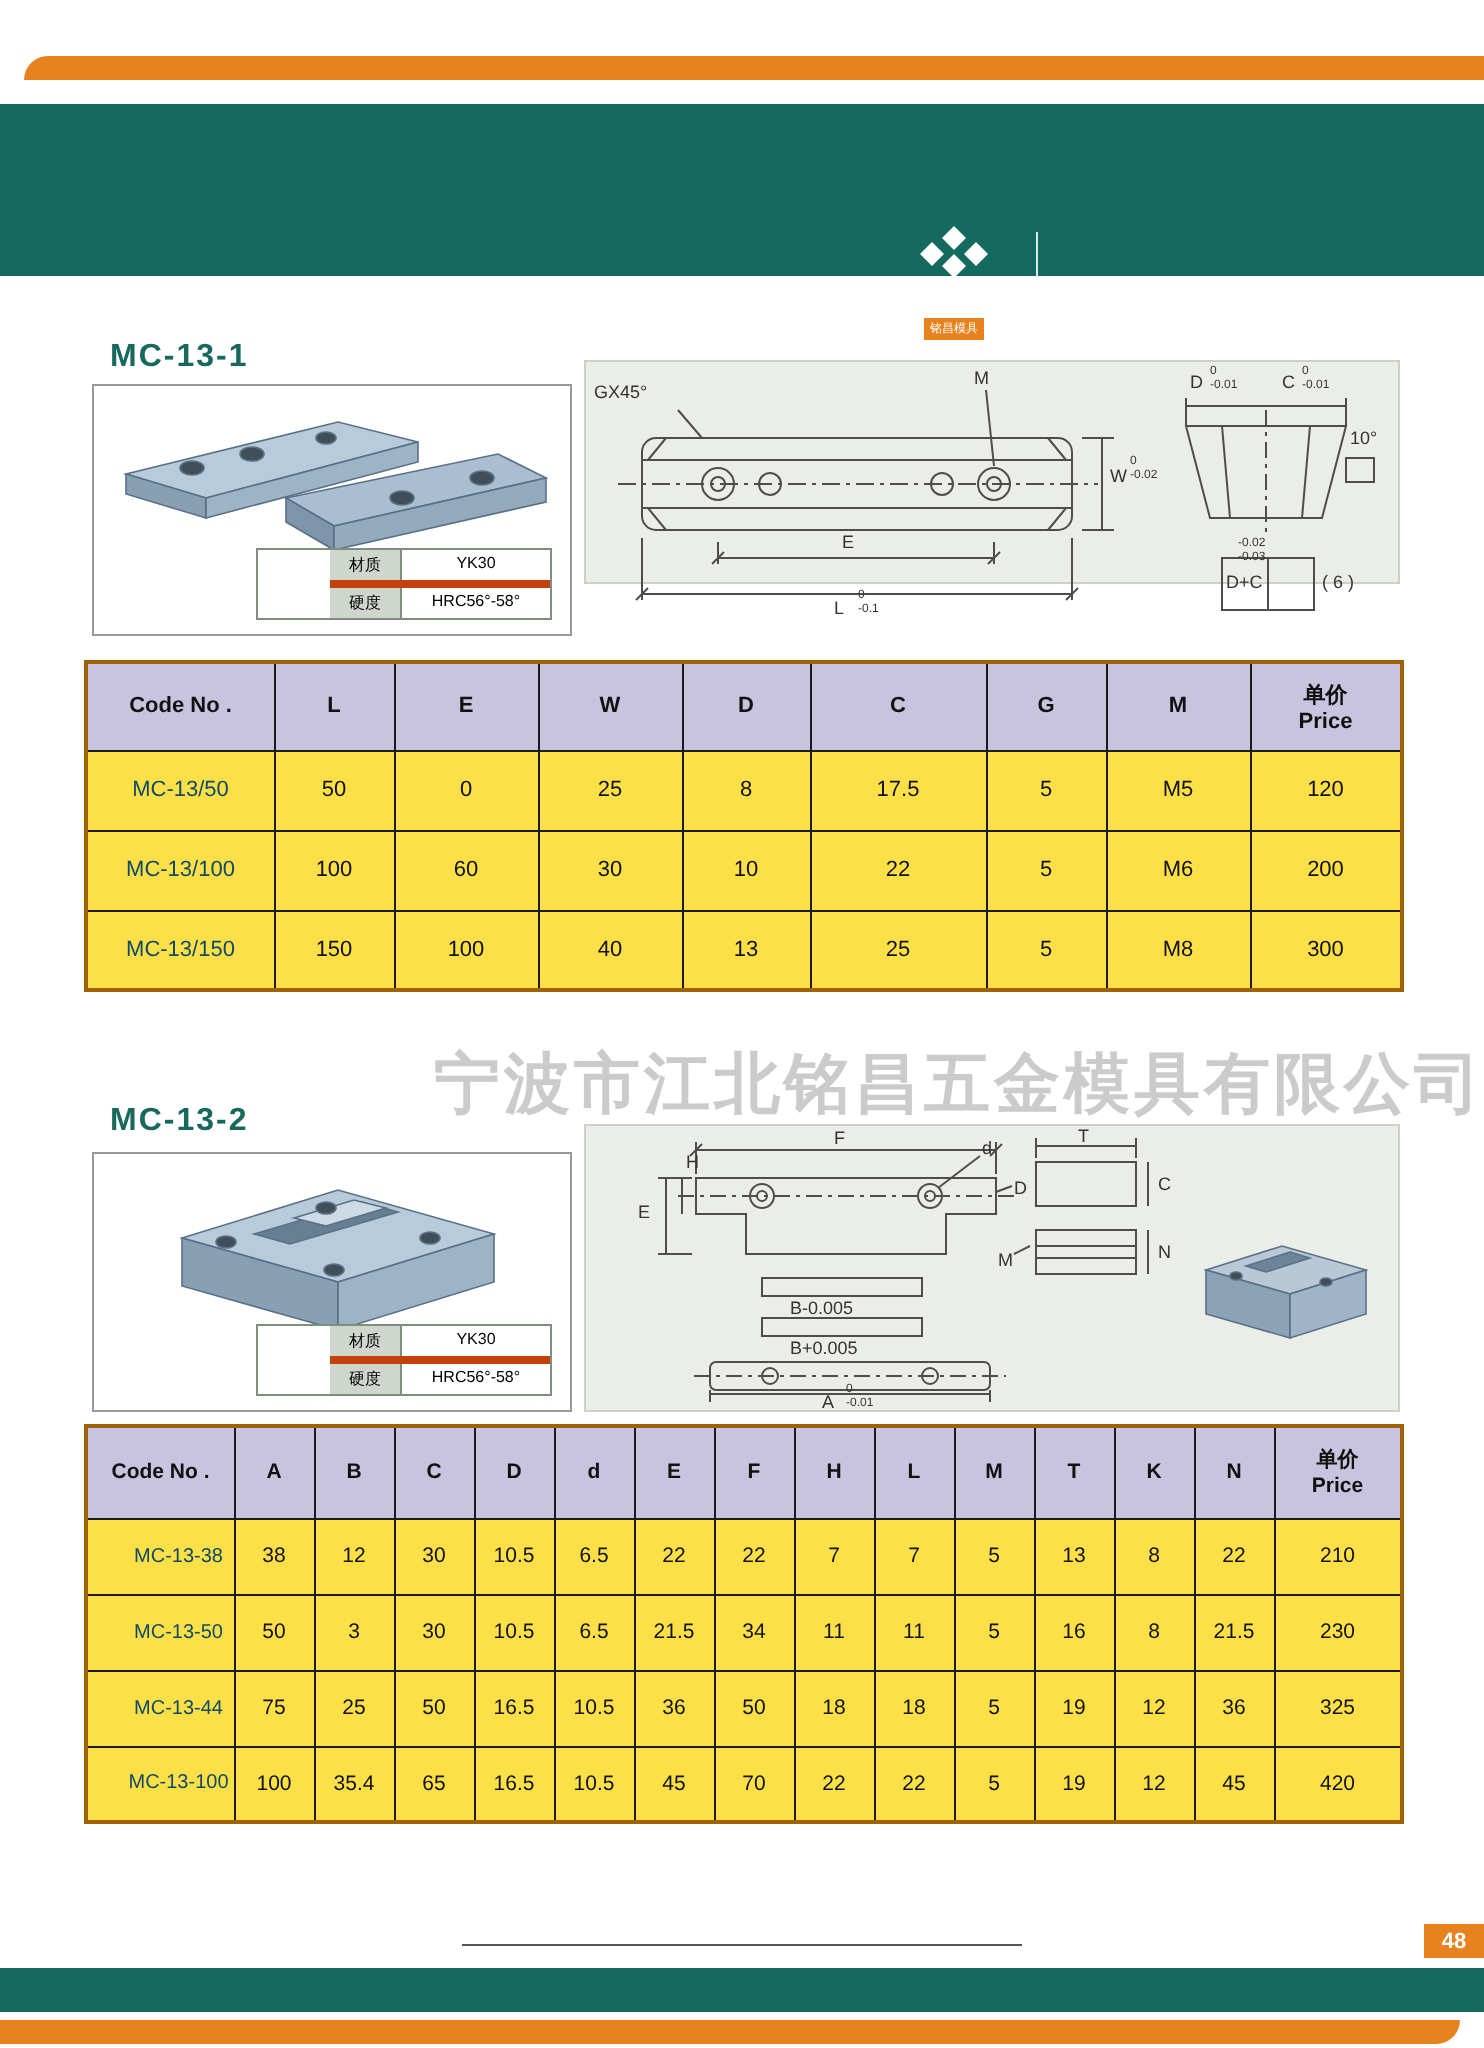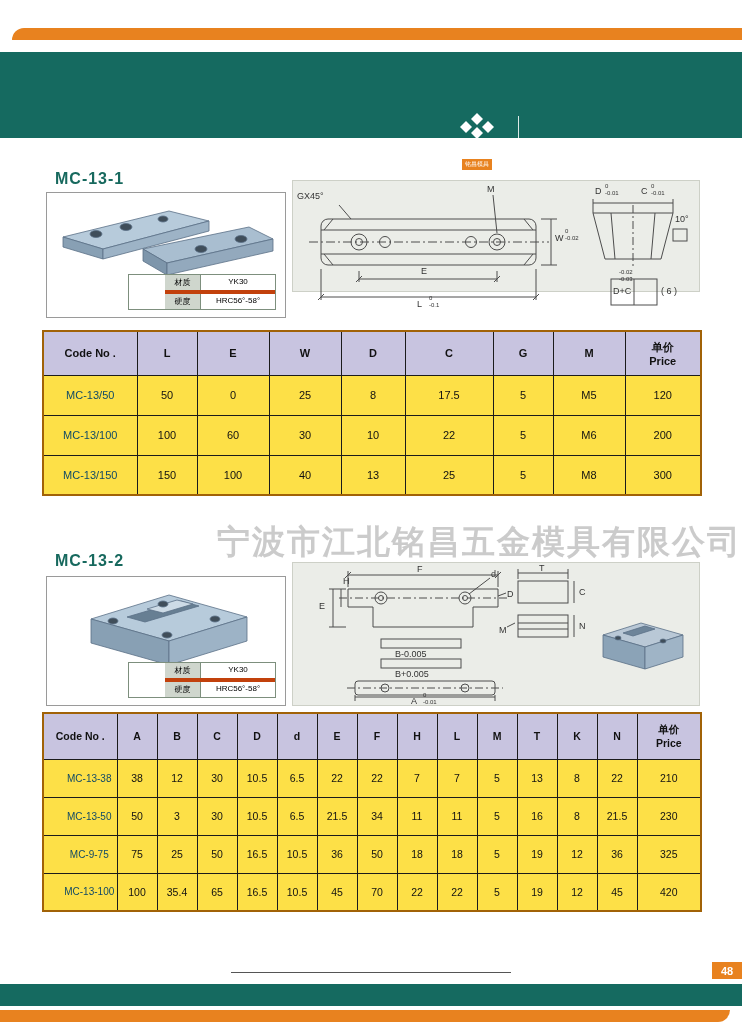--- a/index.html
+++ b/index.html
@@ -385,21 +385,21 @@
           <td>34</td>
           <td>11</td>
           <td>11</td>
           <td>5</td>
           <td>16</td>
           <td>8</td>
           <td>21.5</td>
           <td>230</td>
         </tr>
         <tr>
-          <td class="code">MC-9-75</td>
+          <td class="code">MC-13-44</td>
           <td>75</td>
           <td>25</td>
           <td>50</td>
           <td>16.5</td>
           <td>10.5</td>
           <td>36</td>
           <td>50</td>
           <td>18</td>
           <td>18</td>
           <td>5</td>

